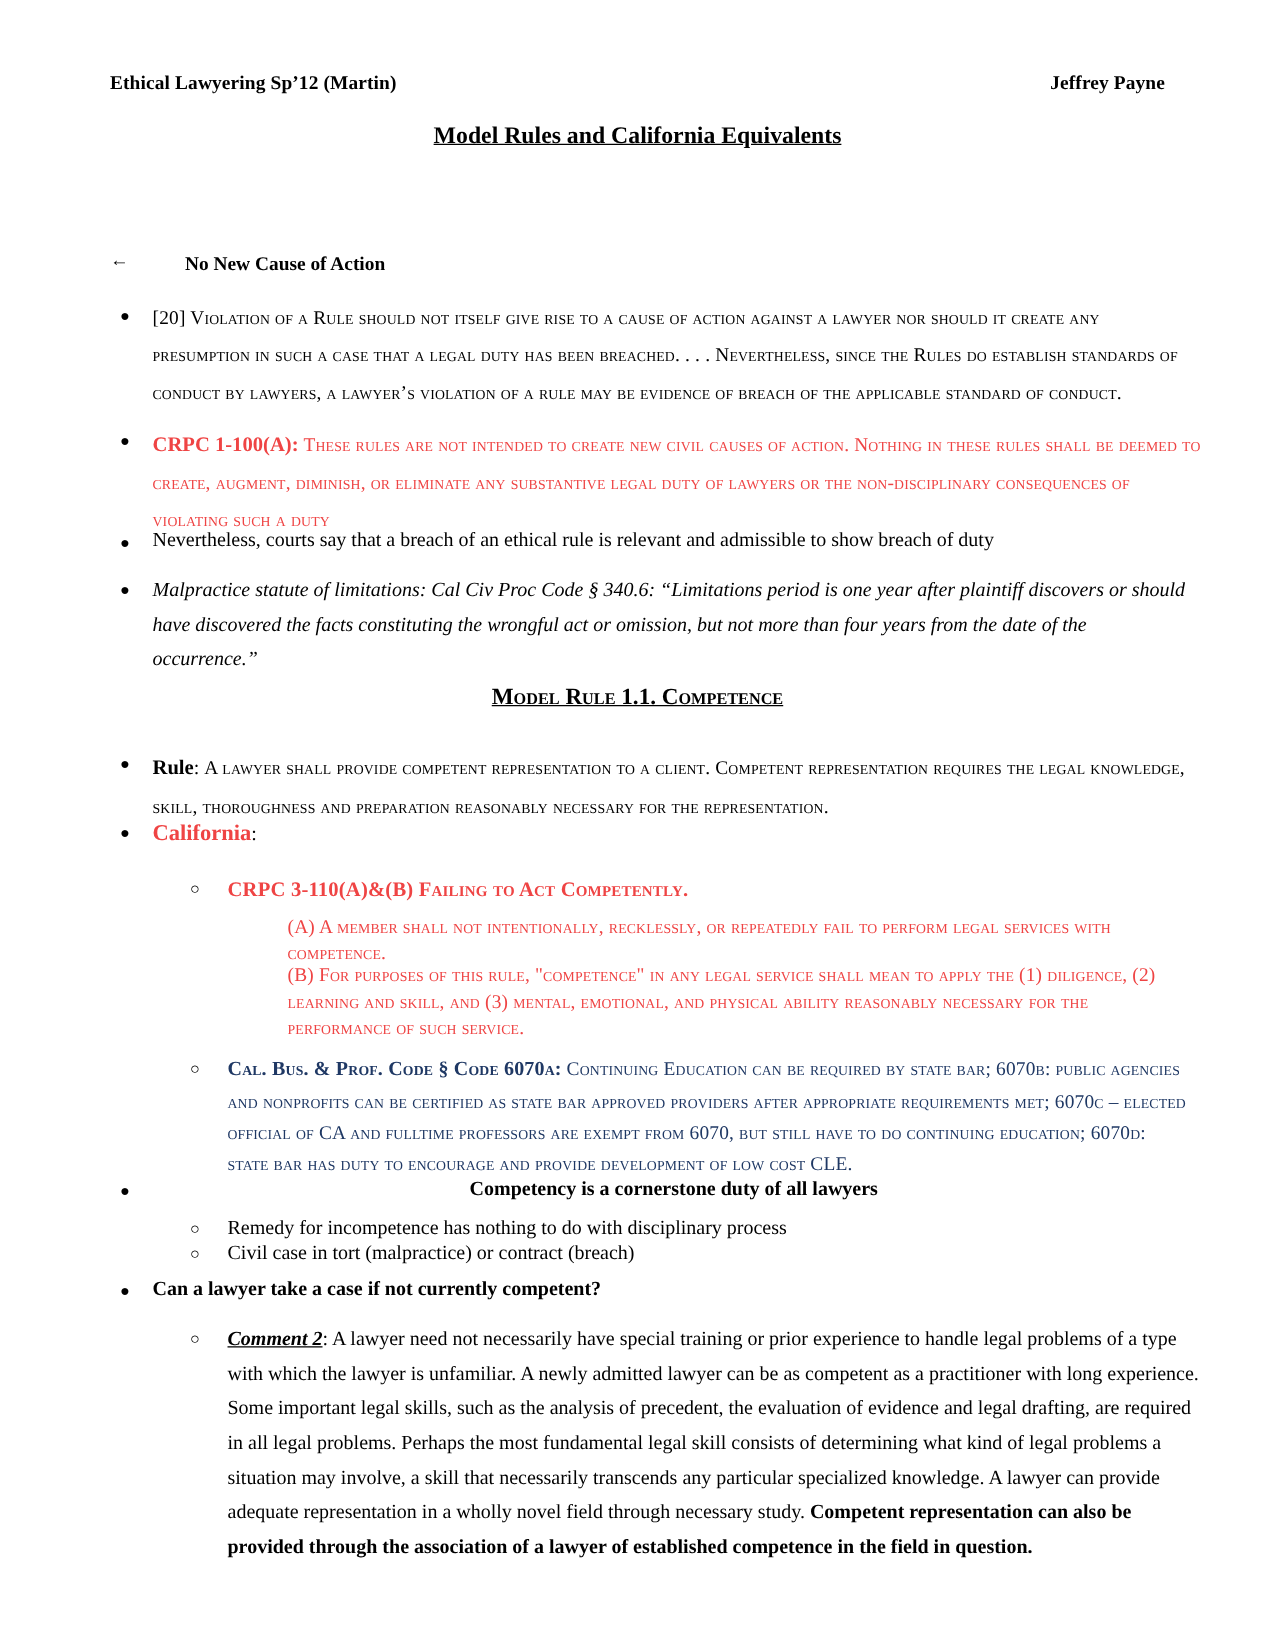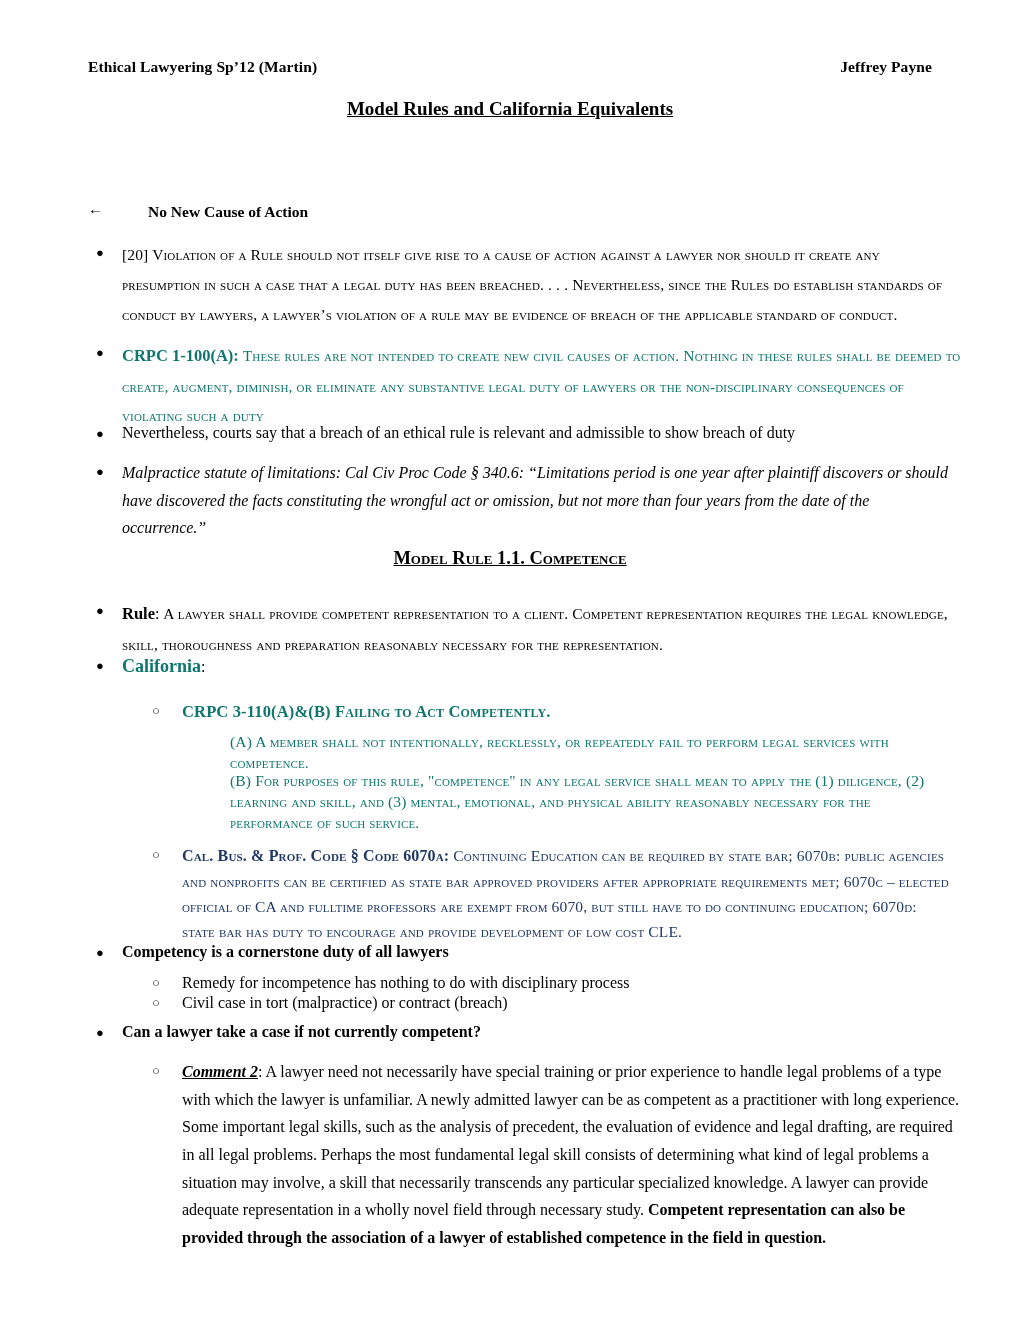--- a/index.html
+++ b/index.html
@@ -75,21 +75,21 @@
   .b-disc { font-size: 13px; }
   .b-circ { font-size: 13px; }
   .b-arrow { font-size: 15px; }
 
   
   .sc {
     font-variant: small-caps;
     font-size: 15.5px;
     letter-spacing: 0.15px;
   }
-  .red  { color: #0f766e; }
+  .red  { color: #ef4444; }
   .navy { color: #1F3864; }
   .bold { font-weight: bold; }
   .ital { font-style: italic; }
   .undl { text-decoration: underline; }
 
   
   .plain { font-size: 16px; line-height: 1.55; }
 
   .lh-wide { line-height: 1.92; }
   .lh-tight{ line-height: 1.35; }
@@ -172,21 +172,21 @@
   <div class="blk lh-tight" style="left:152px; top:843px; width:800px;">
     <span class="bullet b-circ" style="position:absolute; left:0; top:5px;">○</span>
     <div style="margin-left:30px; line-height:1.62;">
       <span class="navy bold sc" style="font-size:16px;">Cal. Bus. &amp; Prof. Code § Code 6070a:</span>
       <span class="navy sc">Continuing Education can be required by state bar; 6070b: public agencies and nonprofits can be certified as state bar approved providers after appropriate requirements met; 6070c – elected official of CA and fulltime professors are exempt from 6070, but still have to do continuing education; 6070d: state bar has duty to encourage and provide development of low cost CLE.</span>
     </div>
   </div>
 
   <div class="blk" style="left:96px; top:940px; width:860px;">
     <span class="bullet b-disc" style="position:absolute; left:0; top:6px;">●</span>
-    <div class="plain bold" style="margin-left:26px;">Competency is a cornerstone duty of all lawyers</div>
+    <div class="plain bold" style="margin-left:26px;text-align:center;">Competency is a cornerstone duty of all lawyers</div>
   </div>
 
   <div class="blk" style="left:152px; top:971px; width:800px;">
     <span class="bullet b-circ" style="position:absolute; left:0; top:5px;">○</span>
     <div class="plain" style="margin-left:30px;">Remedy for incompetence has nothing to do with disciplinary process</div>
   </div>
 
   <div class="blk" style="left:152px; top:991px; width:800px;">
     <span class="bullet b-circ" style="position:absolute; left:0; top:5px;">○</span>
     <div class="plain" style="margin-left:30px;">Civil case in tort (malpractice) or contract (breach)</div>

